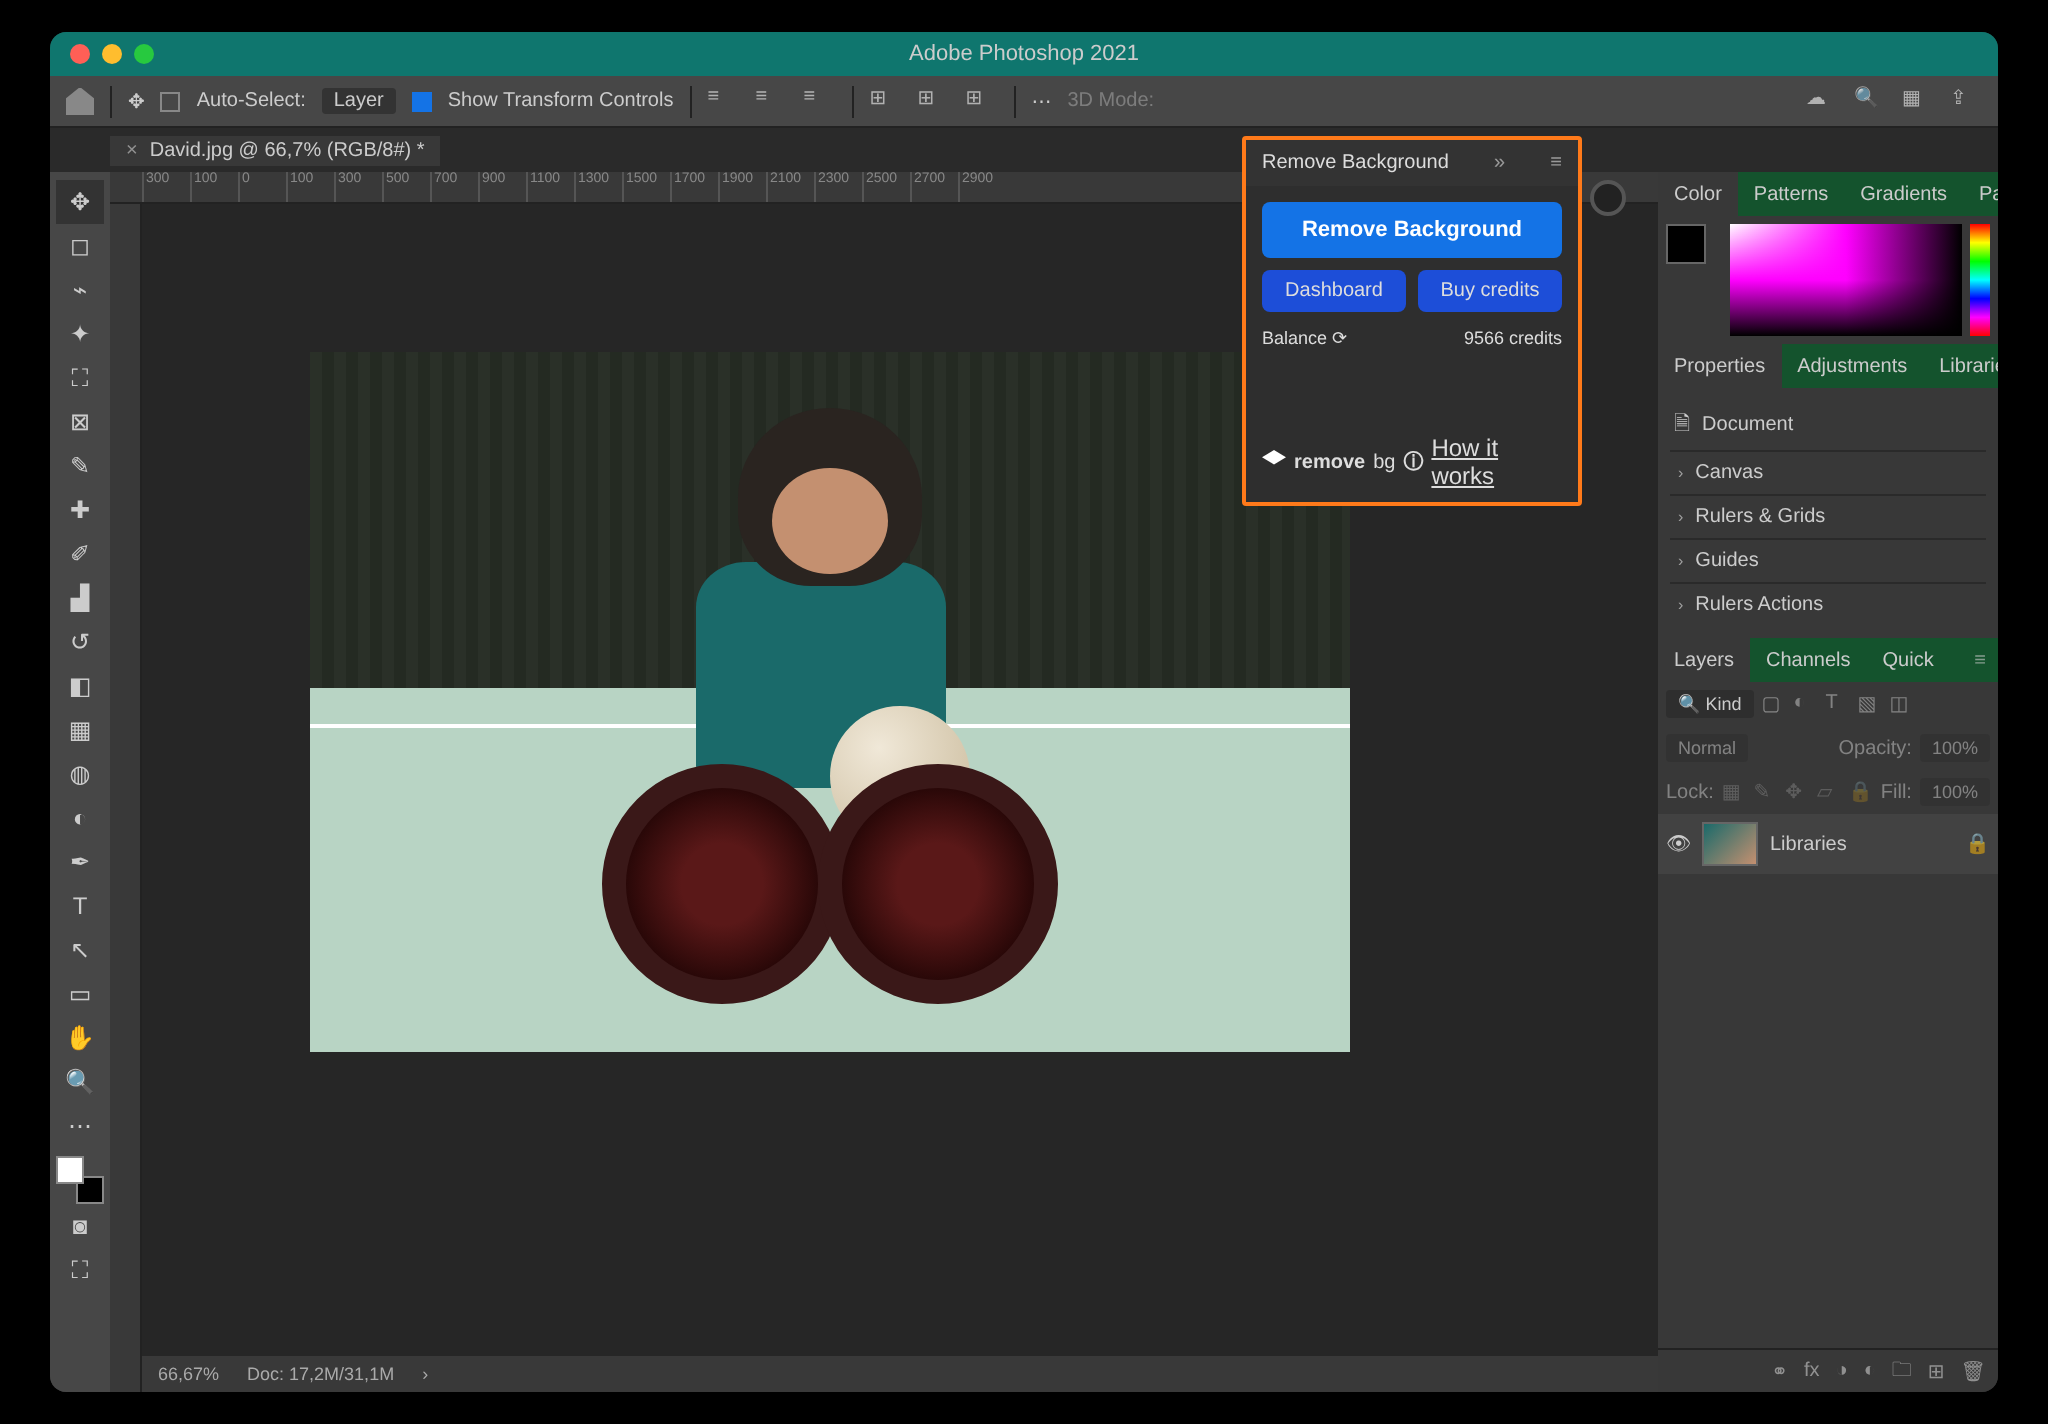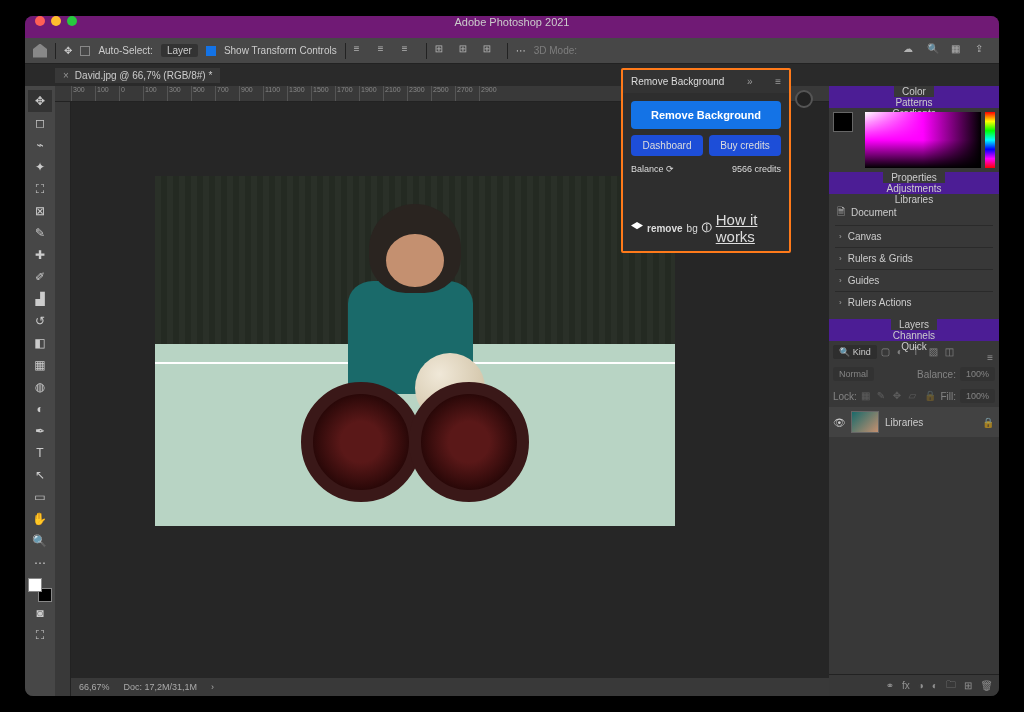--- a/index.html
+++ b/index.html
@@ -1,20 +1,20 @@
 <!DOCTYPE html>
 <html><head>
 <meta charset="utf-8">
 <style>
 * { margin: 0; padding: 0; box-sizing: border-box; font-family: -apple-system, "Segoe UI", Arial, sans-serif; }
 body { background: #000; width: 1024px; height: 712px; overflow: hidden; position: relative; }
 .window { position: absolute; left: 25px; top: 16px; width: 974px; height: 680px; background: #2a2a2a; border-radius: 8px; overflow: hidden; box-shadow: 0 10px 40px rgba(0,0,0,.5); }
 
 
-.titlebar { height: 22px; background: #701a75; display: flex; position: relative; }
+.titlebar { height: 22px; background: #0f766e; display: flex; align-items: center; position: relative; }
 .traffic { display: flex; gap: 6px; padding-left: 10px; }
 .traffic span { width: 10px; height: 10px; border-radius: 50%; }
 .tr { background: #ff5f56; } .ty { background: #ffbd2e; } .tg { background: #27c93f; }
 .titlebar .title { position: absolute; left: 0; right: 0; text-align: center; color: #ccc; font-size: 11px; pointer-events: none; }
 
 
 .optbar { height: 26px; background: #474747; display: flex; align-items: center; padding: 0 8px; gap: 8px; font-size: 10px; color: #ccc; border-bottom: 1px solid #222; }
 .home-ic { width: 14px; height: 14px; background: #888; clip-path: polygon(50% 0,100% 40%,100% 100%,0 100%,0 40%); }
 .sep { width: 1px; height: 16px; background: #222; }
 .sel { background: #333; padding: 1px 6px; border-radius: 2px; font-size: 10px; }
@@ -53,21 +53,21 @@
 .face{position:absolute;left:36%;top:10%;width:28%;height:18%;background:#c49070;border-radius:50%;}
 .shirt{position:absolute;left:18%;top:26%;width:60%;height:38%;background:#1a6a6a;border-radius:20% 20% 10% 10%;}
 .ball{position:absolute;left:50%;top:50%;width:70px;height:70px;background:radial-gradient(circle at 35% 30%,#f0e8d8,#c8b898);border-radius:50%;}
 .wheel{position:absolute;bottom:0;width:120px;height:120px;border:12px solid #3a1818;border-radius:50%;background:radial-gradient(circle,#5a1818 30%,#2a0808 70%);}
 .wheel.l{left:-10px;} .wheel.r{right:-10px;}
 
 .statusbar { position: absolute; bottom: 0; left: 16px; right: 0; height: 18px; background: #393939; display: flex; align-items: center; padding: 0 8px; font-size: 9px; color: #aaa; gap: 14px; }
 
 
 .right { width: 170px; background: #383838; display: flex; flex-direction: column; color: #ccc; font-size: 10px; }
-.panel-tabs { display: flex; background: #4c1d95; height: 22px; align-items: center; flex-direction: column; }
+.panel-tabs { display: flex; background: #14532d; height: 22px; align-items: center; }
 .ptab { padding: 0 8px; height: 100%; display: flex; align-items: center; cursor: pointer; }
 .ptab.active { background: #383838; }
 .menu-dots { margin-left: auto; padding: 0 6px; opacity: .6; }
 .color-panel { height: 64px; display: flex; padding: 4px; gap: 4px; }
 .color-sw { width: 28px; }
 .color-sw .a { width: 20px; height: 20px; background: #000; border: 1px solid #666; }
 .spectrum { flex: 1; background: linear-gradient(90deg,#fff 0%,#f0f 50%,#000 100%),linear-gradient(180deg,transparent,#f0f,#000); background-blend-mode: multiply; position: relative; }
 .huebar { width: 10px; background: linear-gradient(180deg,red,yellow,lime,cyan,blue,magenta,red); }
 
 .props { padding: 6px; }
@@ -90,21 +90,21 @@
 .plugin-head { display: flex; align-items: center; padding: 6px 8px; background: #333; }
 .plugin-head .pp { margin-left: auto; opacity: .6; }
 .plugin-body { padding: 8px; }
 .btn-blue { background: #1473e6; color: #fff; text-align: center; padding: 8px 0; border-radius: 4px; font-weight: 600; cursor: pointer; margin-bottom: 6px; font-size: 11px; }
 .btn-row { display: flex; gap: 6px; margin-bottom: 8px; }
 .btn-gray { flex: 1; background: #1d4ed8; text-align: center; padding: 5px 0; border-radius: 4px; cursor: pointer; font-size: 10px; }
 .balance { display: flex; justify-content: space-between; font-size: 9px; }
 .plugin-foot { position: absolute; bottom: 6px; left: 8px; right: 8px; display: flex; align-items: center; gap: 4px; font-size: 10px; }
 .plugin-foot .brand { display: flex; align-items: center; gap: 4px; font-weight: 700; }
 .stack-ic { width: 12px; height: 12px; background: #fff; clip-path: polygon(50% 0,100% 30%,50% 60%,0 30%); }
-.howit { margin-left: auto; text-decoration: underline; font-size: 15px; cursor: pointer; }
+.howit { margin-left: auto; text-decoration: underline; font-size: 12px; cursor: pointer; }
 .plugin-knob { position: absolute; right: -24px; top: 20px; width: 18px; height: 18px; background: #222; border-radius: 50%; border: 2px solid #555; }
 
 </style>
 </head>
 <body>
 
 <div class="window">
 
   <div class="titlebar">
     <div class="traffic">
@@ -277,21 +277,21 @@
         <div class="layer-controls">
           <span class="dd">🔍 <span>Kind</span></span>
           <span class="mini-ic">▢</span>
           <span class="mini-ic">◐</span>
           <span class="mini-ic">T</span>
           <span class="mini-ic">▧</span>
           <span class="mini-ic">◫</span>
         </div>
         <div class="layer-controls">
           <span class="dd" style="opacity:.5">Normal</span>
-          <span style="margin-left:auto;opacity:.5">Balance:</span>
+          <span style="margin-left:auto;opacity:.5">Opacity:</span>
           <span class="dd" style="opacity:.5">100%</span>
         </div>
         <div class="layer-controls" style="opacity:.5">
           <span>Lock:</span>
           <span class="mini-ic">▦</span>
           <span class="mini-ic">✎</span>
           <span class="mini-ic">✥</span>
           <span class="mini-ic">▱</span>
           <span class="mini-ic">🔒</span>
           <span style="margin-left:auto">Fill:</span>

